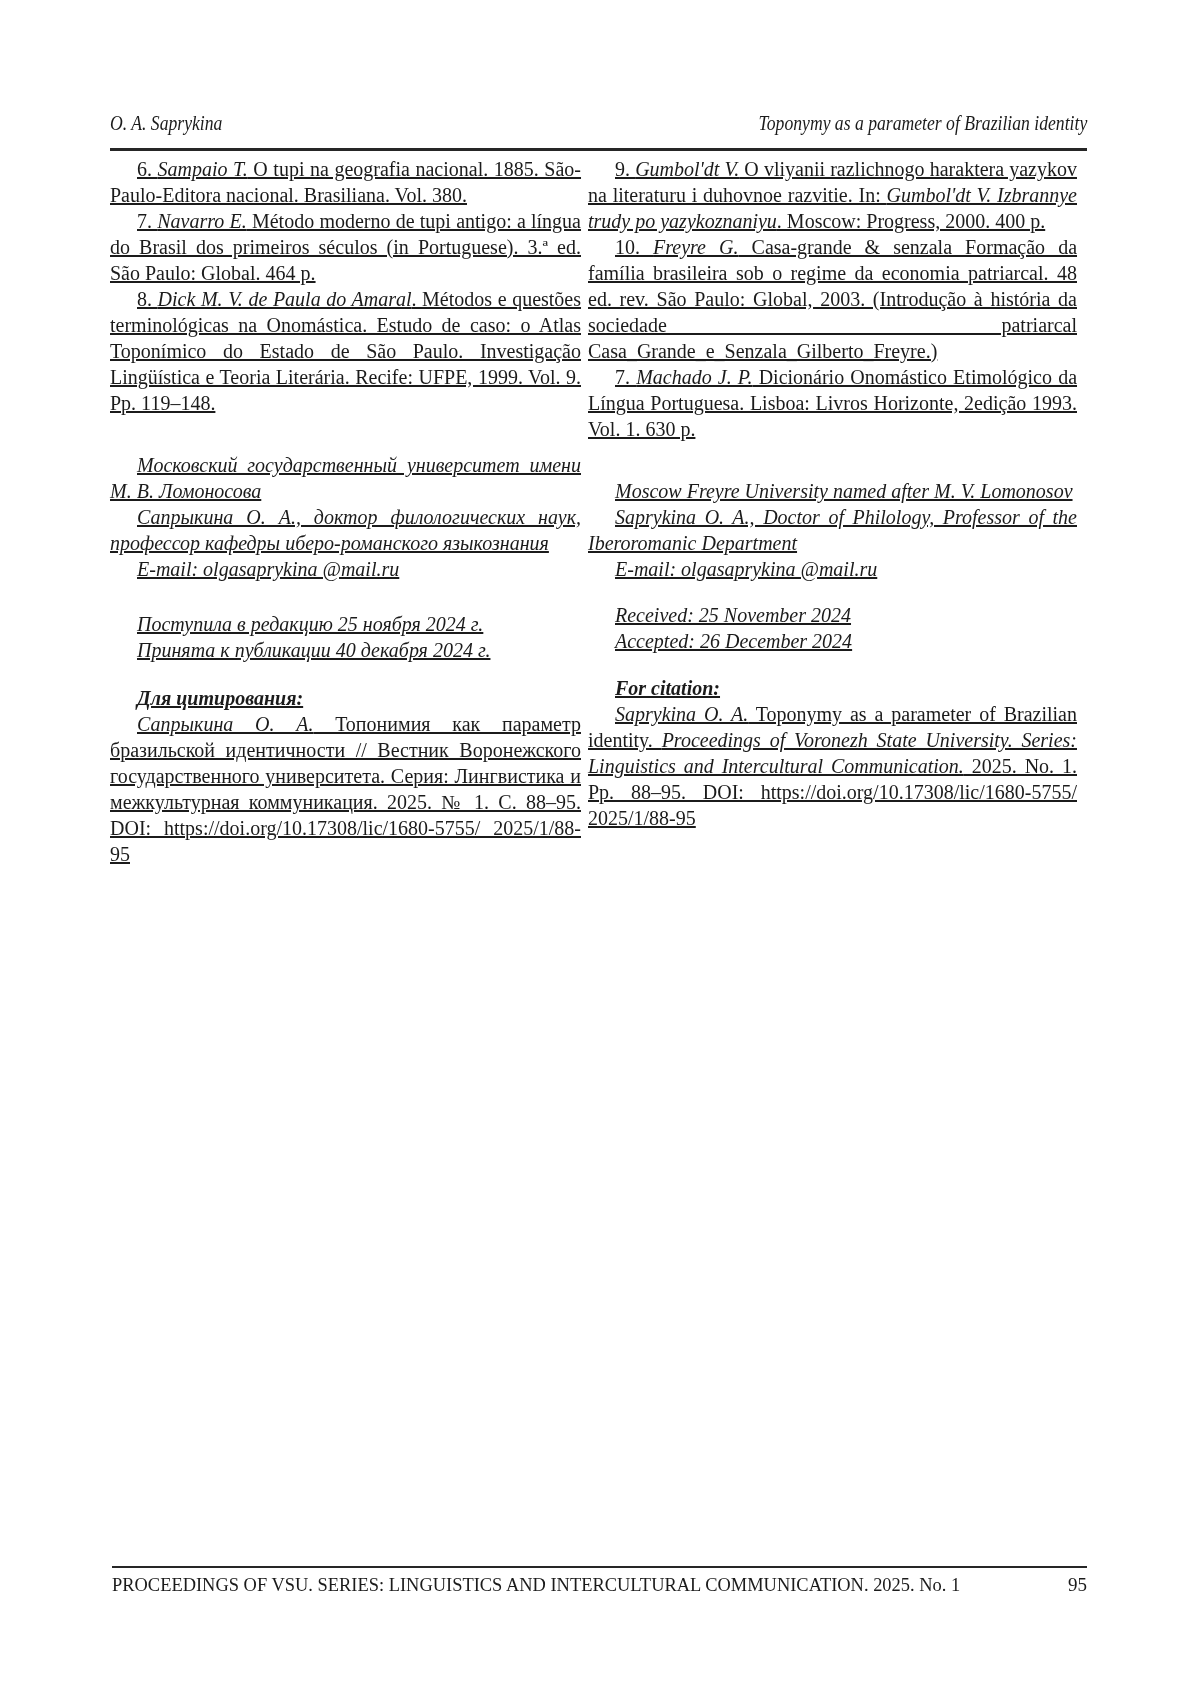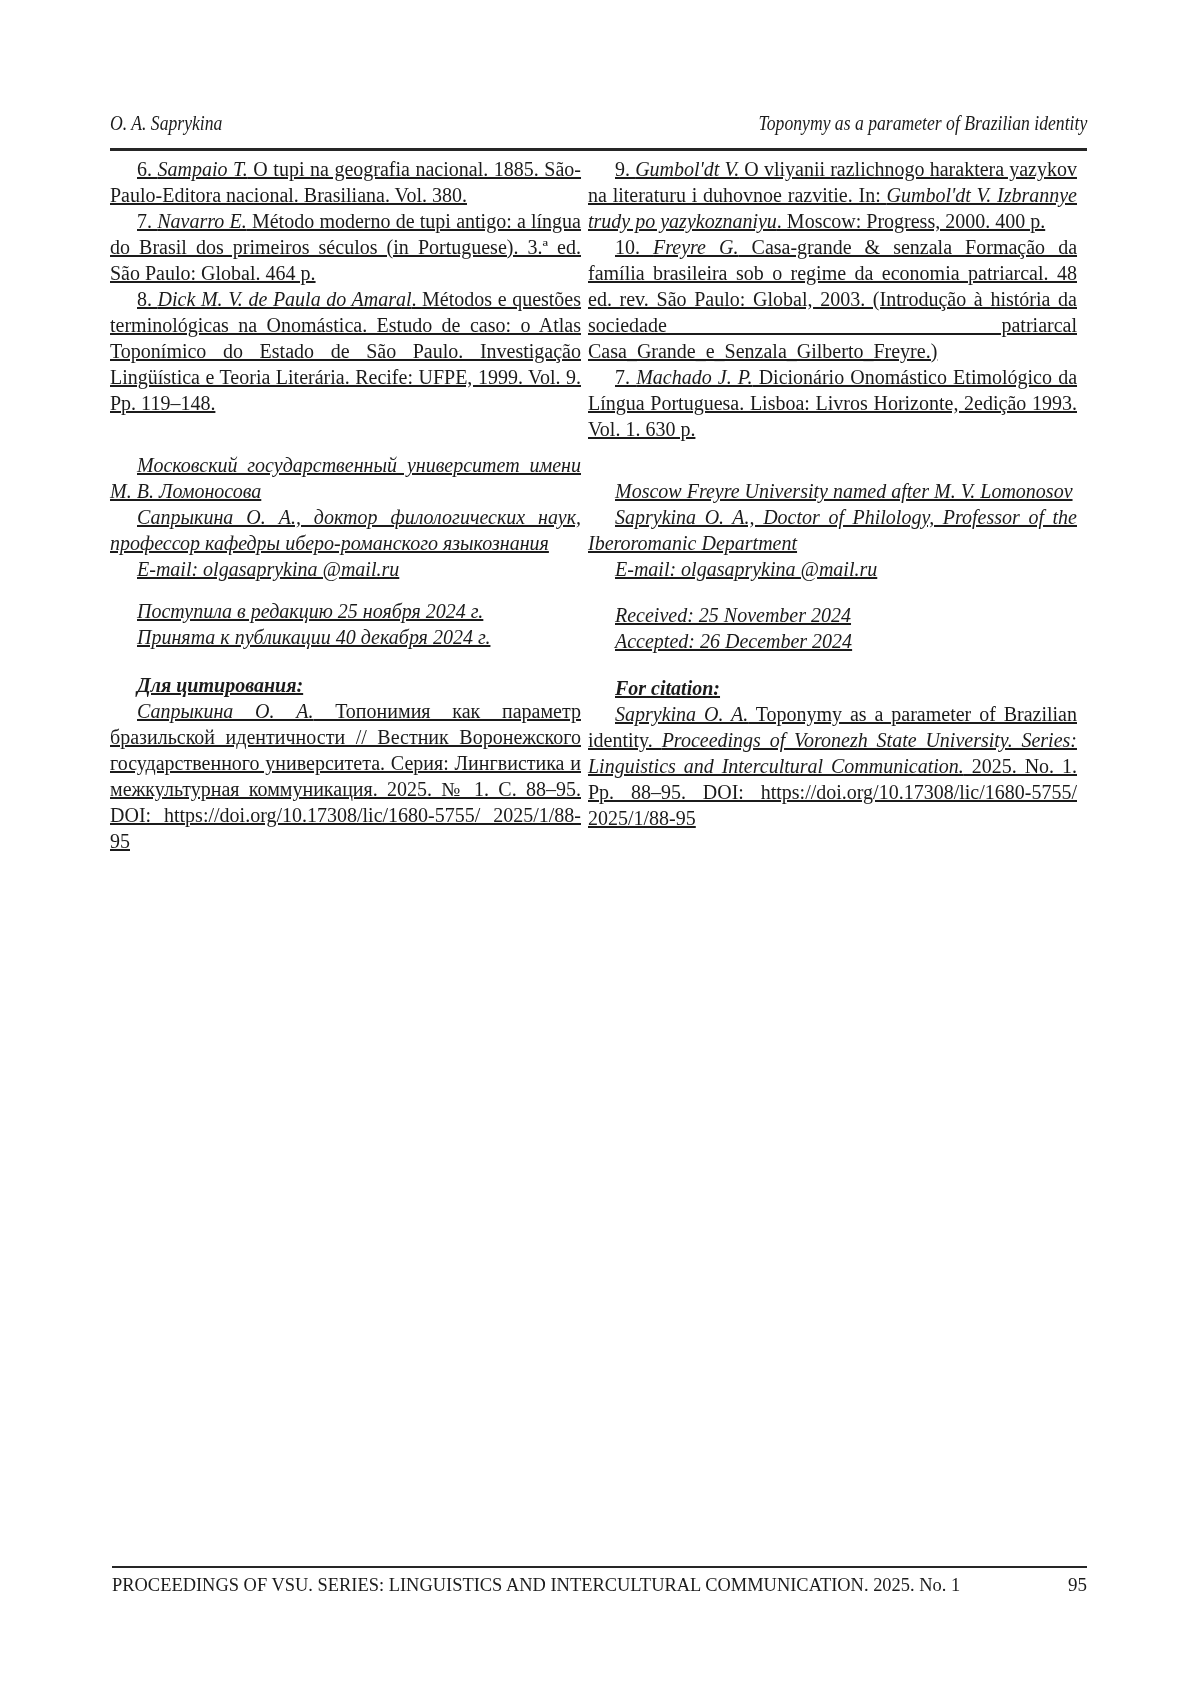--- a/index.html
+++ b/index.html
@@ -30,21 +30,21 @@
   .para{
     margin:0;
     font-size:20px;line-height:26px;
     text-align:justify;
     text-indent:27px;
   }
   .it{font-style:italic;}
   .heading{font-weight:bold;font-style:italic;}
 
   .col .affil{margin-top:36px;}
-  .col-left .dates{margin-top:16px;}
+  .col-left .dates{margin-top:29px;}
   .col-right .dates{margin-top:20px;}
   .col-left .cite-heading{margin-top:22px;}
   .col-right .cite-heading{margin-top:21px;}
   .cite{margin-top:0;}
 
   
   .footer-rule{position:absolute;left:112px;width:975px;top:1566px;height:2px;background:#262626;}
   .footer{
     position:absolute;left:112px;width:975px;top:1572px;
     display:flex;justify-content:space-between;align-items:baseline;

